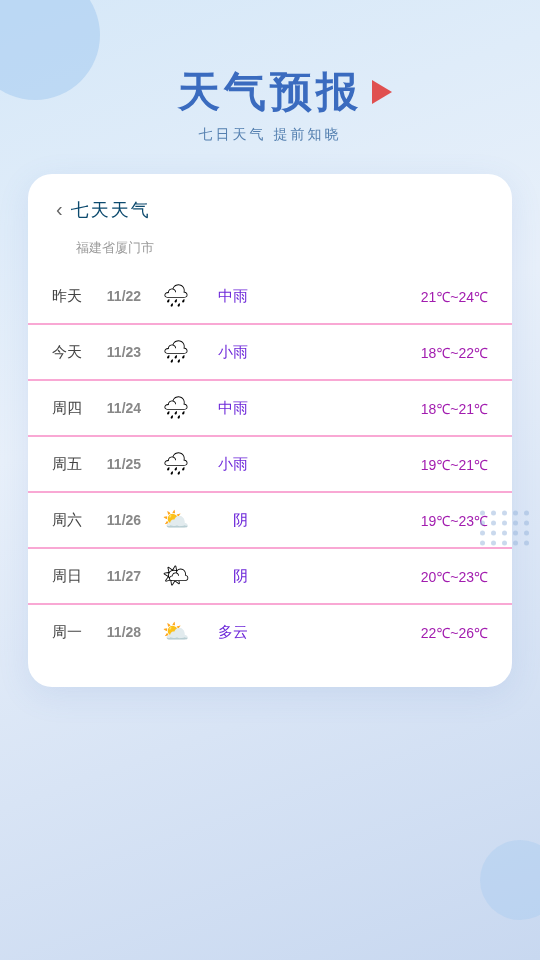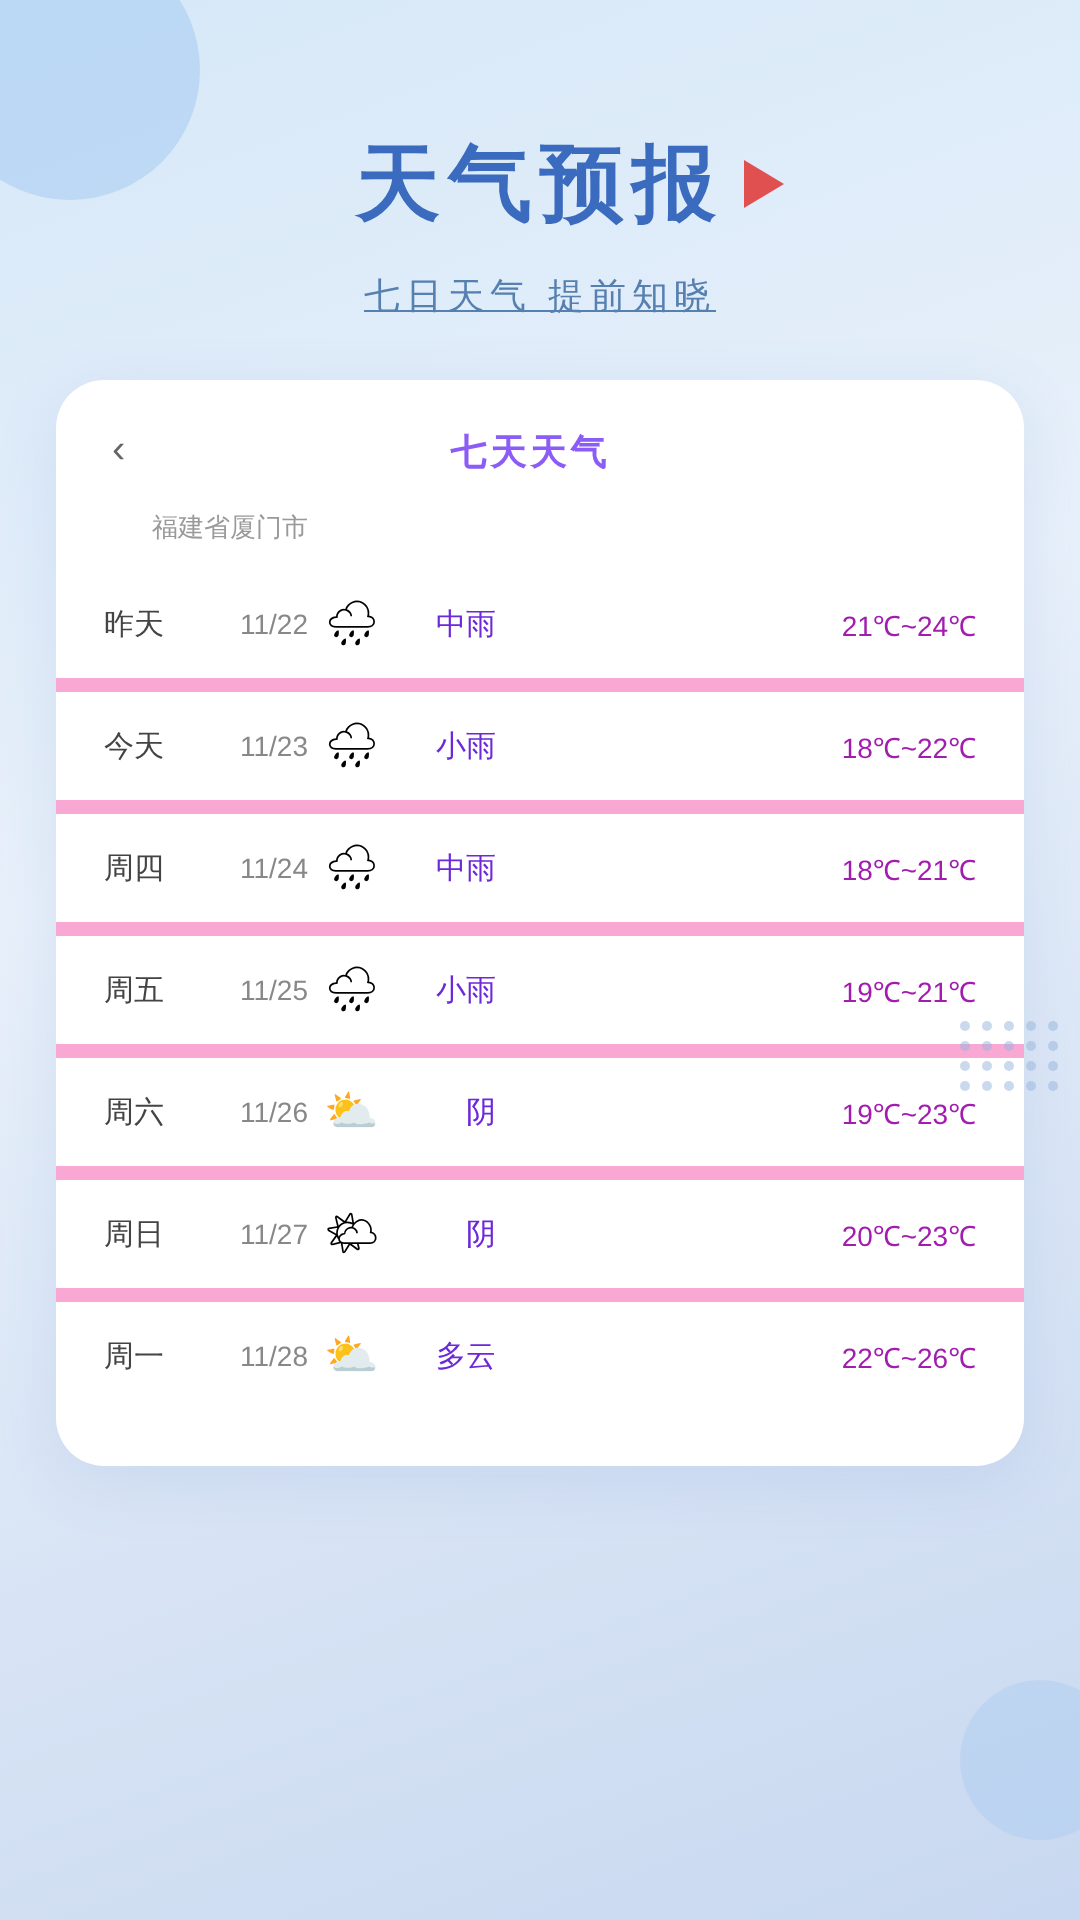--- a/index.html
+++ b/index.html
@@ -52,25 +52,24 @@
       right: -30px;
       top: 50%;
       transform: translateY(-50%);
       width: 0;
       height: 0;
       border-top: 12px solid transparent;
       border-bottom: 12px solid transparent;
       border-left: 20px solid #e05050;
     }
     .header-subtitle {
-      font-size: 18px;
+      font-size: 14px;
       color: #5580b0;
-      margin-top: 16px;
+      margin-top: 6px;
       letter-spacing: 3px;
-      text-decoration: underline;
     }
 
     
     .card {
       background: #ffffff;
       border-radius: 24px;
       margin: 0 28px;
       padding: 20px 0 28px 0;
       box-shadow: 0 8px 32px rgba(80, 120, 200, 0.12);
     }
@@ -82,56 +81,56 @@
       border-bottom: none;
     }
     .back-btn {
       font-size: 20px;
       color: #666;
       cursor: pointer;
       padding: 4px 8px;
     }
     .card-title {
       flex: 1;
-      text-align: center;
       font-size: 18px;
-      font-weight: 700;
-      color: #8b5cf6;
+      font-weight: 400;
+      color: #0c4a6e;
       letter-spacing: 2px;
       margin-right: 32px;
     }
 
     .location-text {
       font-size: 13px;
       color: #999;
       padding: 6px 24px 12px 24px;
       margin-left: 24px;
     }
 
     
     .weather-row {
       display: flex;
       align-items: center;
       padding: 14px 24px;
-      border-bottom: 7px solid #f9a8d4;
+      border-bottom: 2px solid #f9a8d4;
     }
     .weather-row:last-child {
       border-bottom: none;
     }
     .day-label {
       width: 42px;
       font-size: 15px;
       color: #444;
       text-align: left;
     }
     .date-label {
       width: 60px;
       font-size: 14px;
       color: #888;
-      text-align: right;
+      text-align: center;
+      font-weight: bold;
     }
     .weather-icon {
       width: 44px;
       text-align: center;
       font-size: 22px;
     }
     .weather-desc {
       width: 50px;
       font-size: 15px;
       color: #6d28d9;

